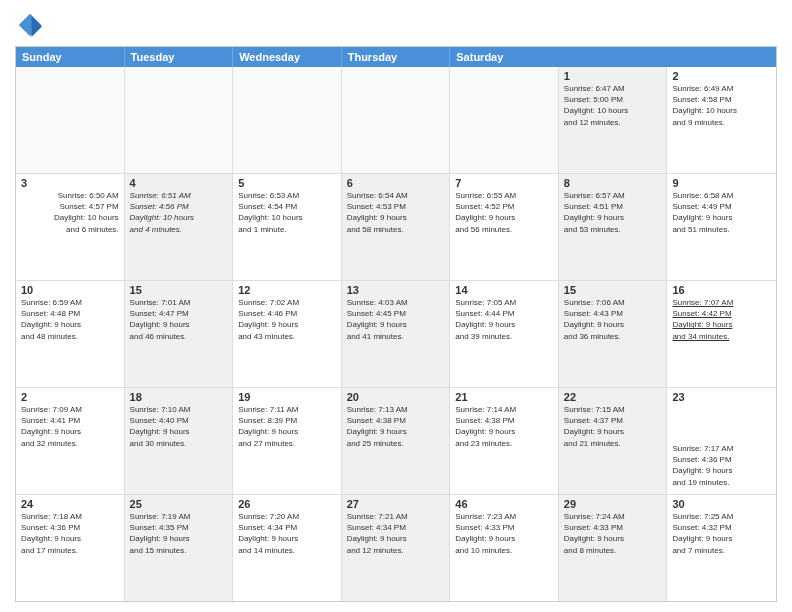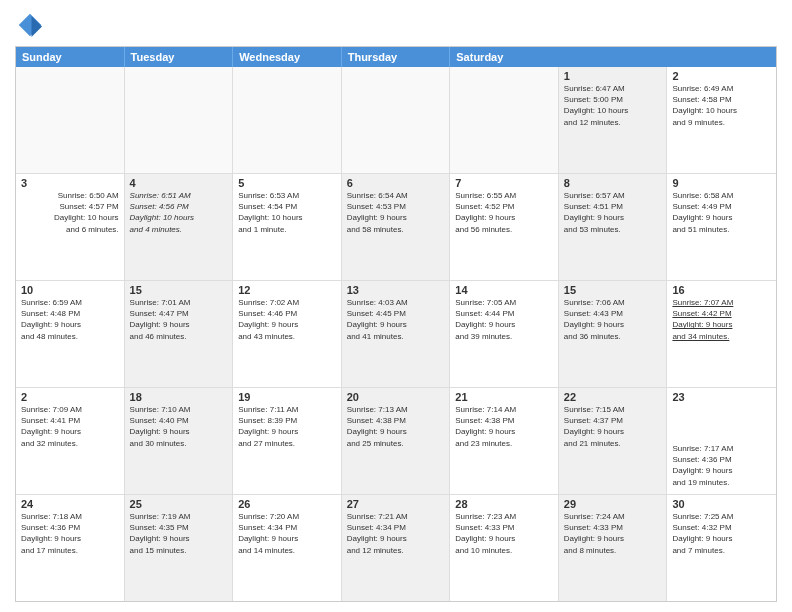--- a/index.html
+++ b/index.html
@@ -335,21 +335,21 @@
 and 14 minutes.</div>
           </div>
           <div class="cal-cell shaded">
             <span class="day-num">27</span>
             <div class="day-info" style="white-space: pre-line;">Sunrise: 7:21 AM
 Sunset: 4:34 PM
 Daylight: 9 hours
 and 12 minutes.</div>
           </div>
           <div class="cal-cell">
-            <span class="day-num">28</span>
+            <span class="day-num">46</span>
             <div class="day-info" style="white-space: pre-line;">Sunrise: 7:23 AM
 Sunset: 4:33 PM
 Daylight: 9 hours
 and 10 minutes.</div>
           </div>
           <div class="cal-cell shaded">
             <span class="day-num">29</span>
             <div class="day-info" style="white-space: pre-line;">Sunrise: 7:24 AM
 Sunset: 4:33 PM
 Daylight: 9 hours

